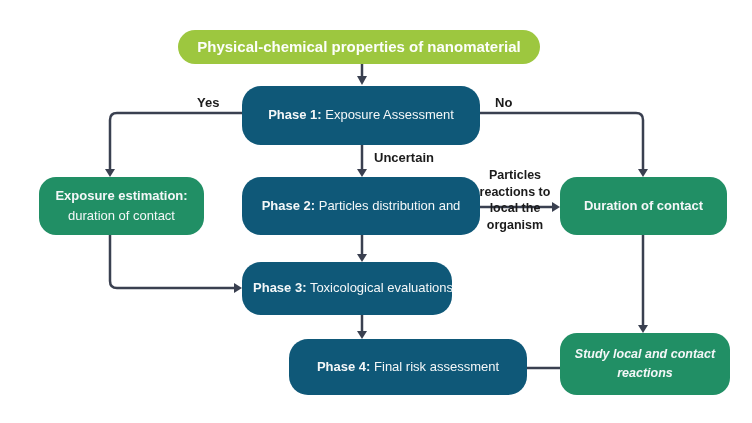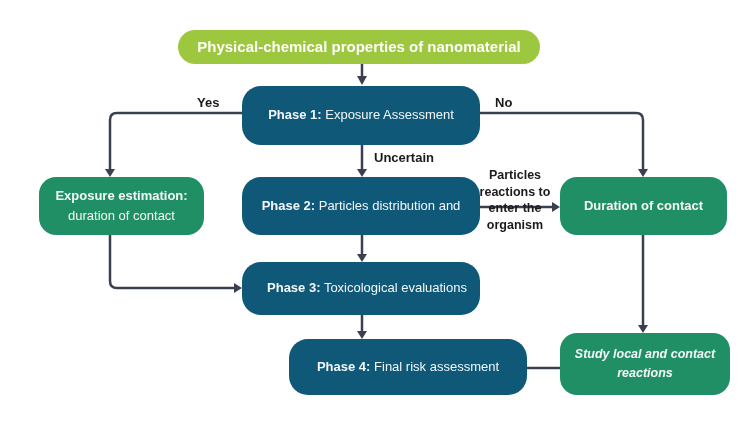--- a/index.html
+++ b/index.html
@@ -76,37 +76,37 @@
   </div>
 
   <div class="node teal" style="left:242px;top:177px;width:238px;height:58px;">
     <div class="ln"><span class="b">Phase 2:</span><span> Particles distribution and</span></div>
   </div>
 
   <div class="node green" style="left:560px;top:177px;width:167px;height:58px;">
     <div class="ln b">Duration of contact</div>
   </div>
 
-  <div class="node teal" style="left:242px;top:262px;width:238px;height:53px;padding-left:12px;">
+  <div class="node teal" style="left:242px;top:262px;width:210px;height:53px;padding-left:12px;">
     <div class="ln"><span class="b">Phase 3:</span><span> Toxicological evaluations</span></div>
   </div>
 
   <div class="node teal" style="left:242px;top:339px;width:238px;height:56px;margin-left:47px;">
     <div class="ln"><span class="b">Phase 4:</span><span> Final risk assessment</span></div>
   </div>
 
   <div class="node green" style="left:560px;top:333px;width:170px;height:62px;font-size:12.5px;font-style:italic;">
     <div class="ln b">Study local and contact</div>
     <div class="ln b">reactions</div>
   </div>
 
   <div class="edge-label" style="left:197px;top:95px;">Yes</div>
   <div class="edge-label" style="left:495px;top:95px;">No</div>
   <div class="edge-label" style="left:374px;top:150px;">Uncertain</div>
 
   <div class="particles">
     <div>Particles</div>
     <div>reactions to</div>
-    <div>enter the</div>
+    <div>local the</div>
     <div>organism</div>
   </div>
 
 </div>
 
 </body></html>

